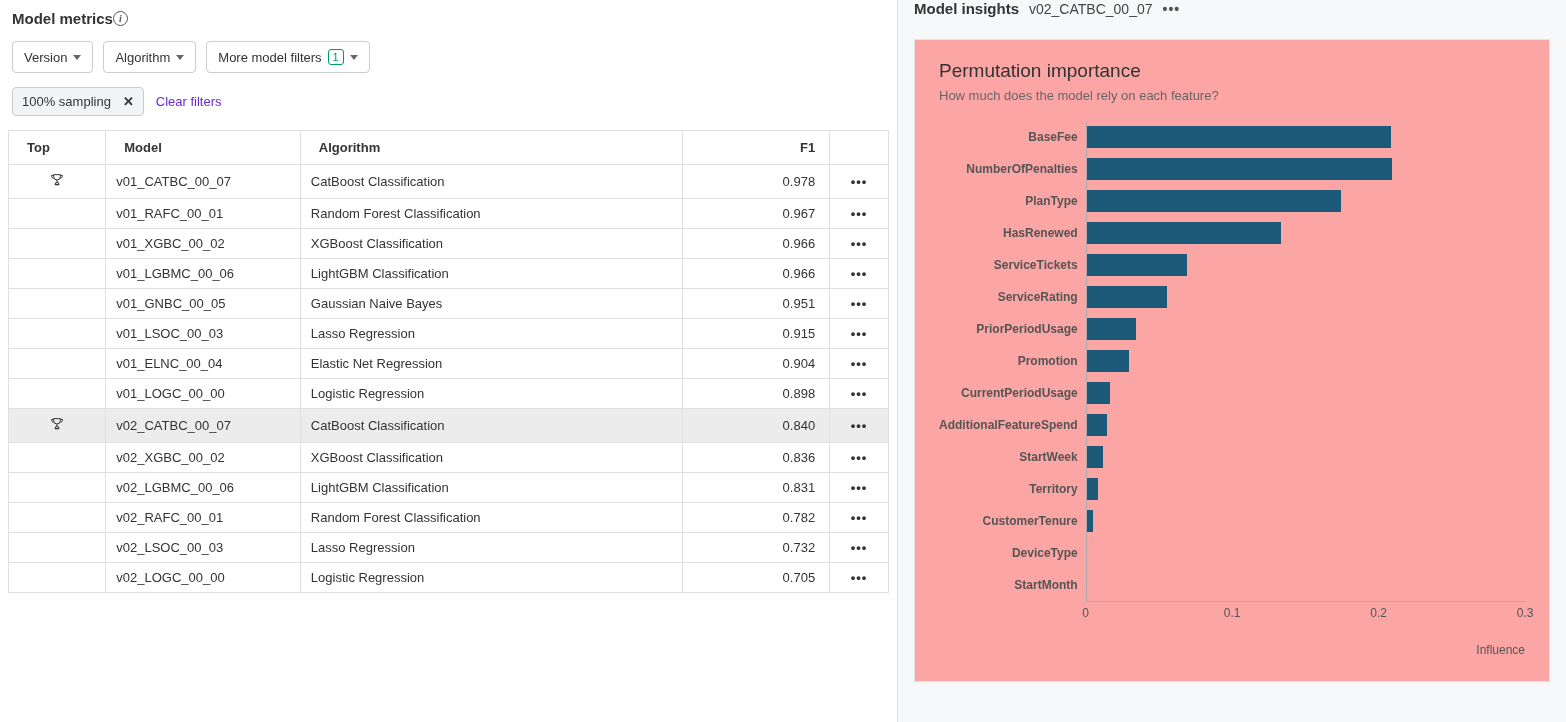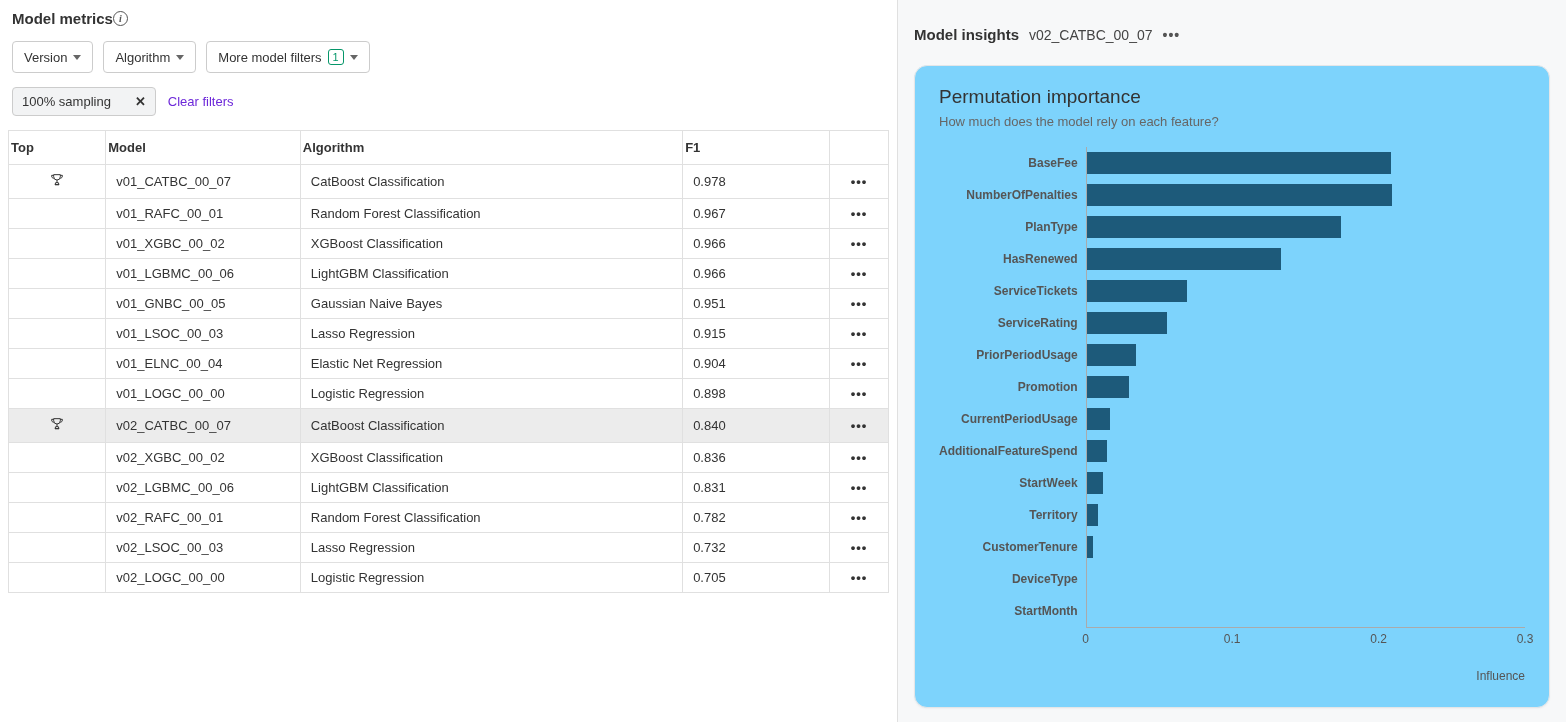--- a/index.html
+++ b/index.html
@@ -14,21 +14,21 @@
       background: #fff;
     }
     .left-panel {
       width: 898px;
       padding: 10px 8px 10px 8px;
       border-right: 1px solid #e0e0e0;
     }
     .right-panel {
       flex: 1;
       background: #f7f8f9;
-      padding: 26px 16px;
+      padding: 0 16px;
     }
     .section-header {
       display: flex;
       align-items: center;
       margin-bottom: 14px;
       padding-left: 4px;
     }
     .section-title {
       font-weight: 700;
       font-size: 15px;
@@ -88,21 +88,21 @@
     .chips-row {
       display: flex;
       align-items: center;
       gap: 12px;
       margin-bottom: 14px;
       padding-left: 4px;
     }
     .chip {
       display: inline-flex;
       align-items: center;
-      gap: 24px;
+      gap: 12px;
       border: 1px solid #ccc;
       border-radius: 4px;
       padding: 6px 9px;
       background: #f2f3f4;
       font-size: 13px;
       color: #333;
     }
     .chip .close {
       color: #333;
       font-size: 13px;
@@ -116,28 +116,28 @@
     }
     table.metrics {
       width: 100%;
       border-collapse: collapse;
       table-layout: fixed;
     }
     table.metrics th {
       text-align: left;
       font-weight: 700;
       font-size: 13px;
-      padding: 9px 2px;
+      padding: 9px 18px;
       border: 1px solid #e0e0e0;
       border-top: 1px solid #e0e0e0;
       color: #333;
       background: #fff;
     }
     table.metrics th.f1, table.metrics td.f1 {
-      text-align: left;
+      text-align: right;
       padding-right: 14px;
       margin-top: 19px;
     }
     table.metrics td {
       padding: 7px 10px;
       border-left: 1px solid #e0e0e0;
       border-right: 1px solid #e0e0e0;
       border-bottom: 1px solid #e0e0e0;
       font-size: 13px;
       color: #333;
@@ -161,23 +161,23 @@
     .right-header {
       display: flex;
       align-items: center;
       gap: 10px;
       margin-bottom: 22px;
     }
     .right-header .section-title { font-size: 15px; }
     .right-model-name { font-size: 14px; color: #444; }
     .right-more { font-weight: bold; letter-spacing: 1px; color: #555; cursor: pointer; font-size: 14px;}
     .card {
-      background: #7dd3fc;
+      background: #fca5a5;
       border: 1px solid #e4e6e8;
-      border-radius: 13px;
+      border-radius: 0;
       padding: 20px 24px 24px 24px;
       box-shadow: 0 1px 2px rgba(0,0,0,0.04);
     }
     .chart-title { font-size: 19px; color: #333; margin-bottom: 6px; }
     .chart-subtitle { font-size: 13px; color: #666; margin-bottom: 18px; }
     .chart-area { display: flex; }
     .chart-labels {
       display: flex;
       flex-direction: column;
       font-size: 12px;

